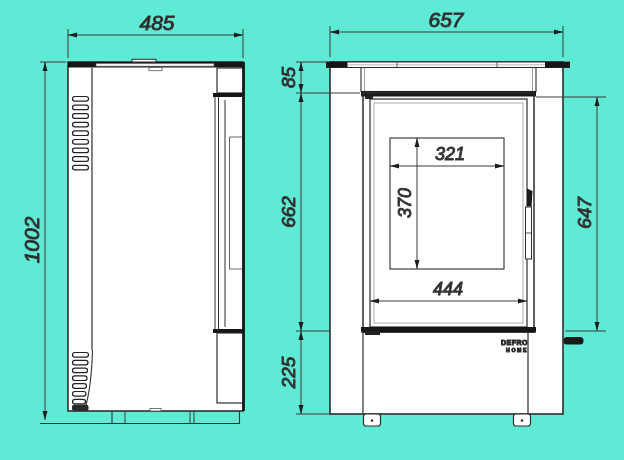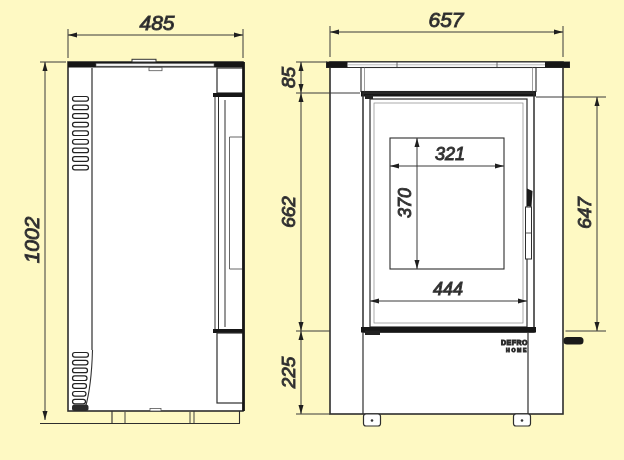--- a/index.html
+++ b/index.html
@@ -1,16 +1,16 @@
 <!DOCTYPE html>
 <html><head>
 <meta charset="utf-8">
 <style>
   html,body{margin:0;padding:0;background:#ffffff;}
-  .stage{width:624px;height:460px;position:relative;background:#fef9c3;overflow:hidden;
+  .stage{width:624px;height:460px;position:relative;background:#5eead4;overflow:hidden;
          font-family:"Liberation Sans",sans-serif;}
   svg text{font-family:"Liberation Sans",sans-serif;font-style:italic;fill:#1f1f1f;}
   .dim-num{font-size:19px;}
   .dim-num-lg{font-size:21px;}
   .dim-num-sm{font-size:18px;}
   .logo-txt{font-style:normal;font-weight:bold;fill:#111;}
 </style>
 </head>
 <body>
 

